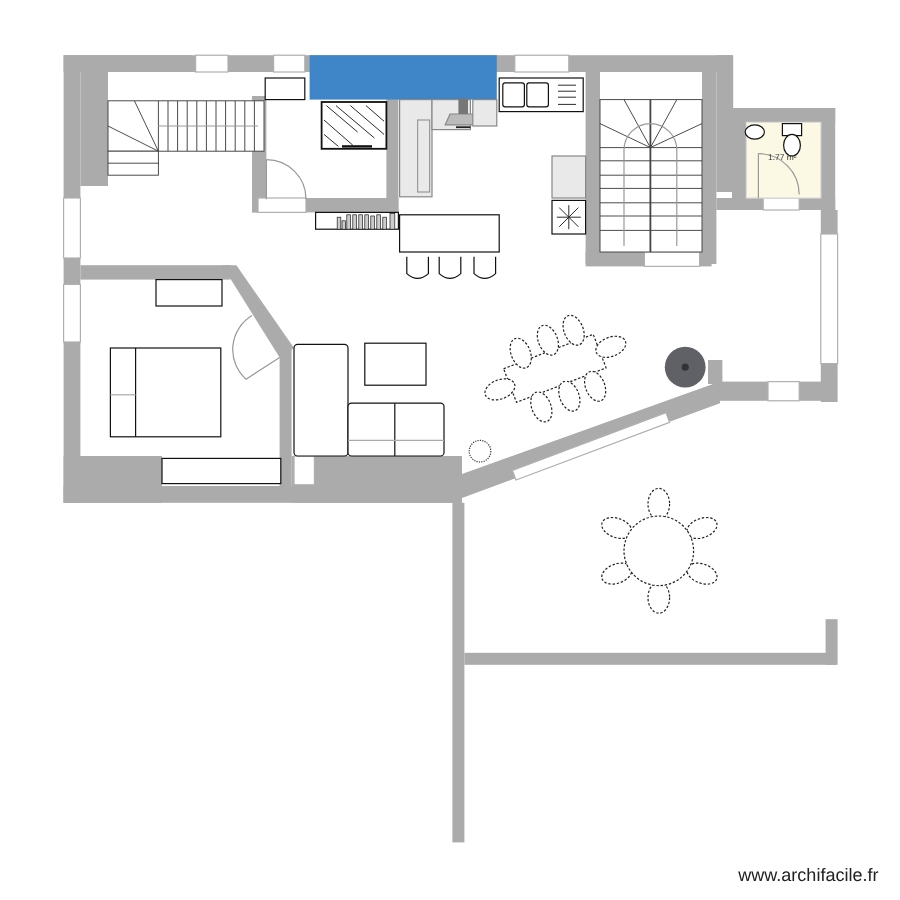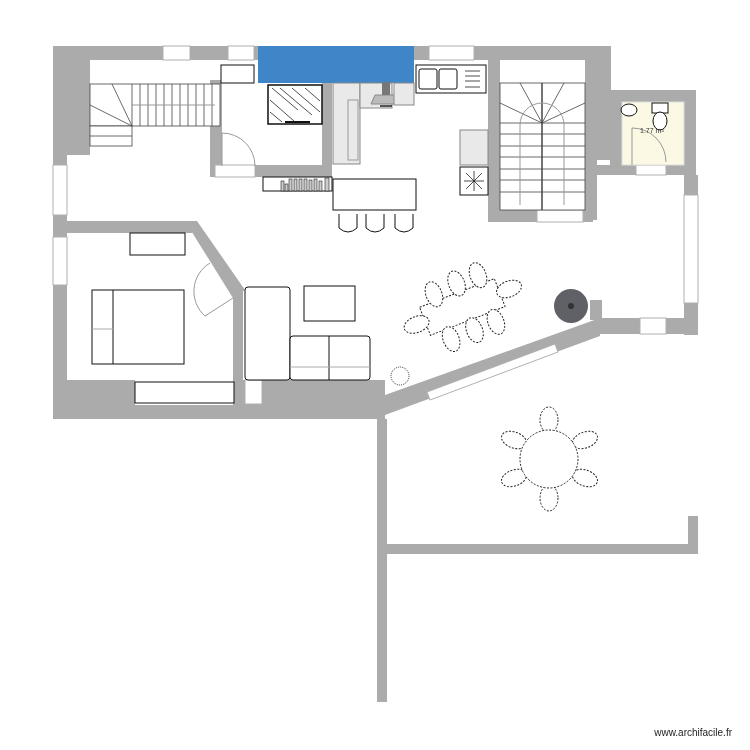--- a/index.html
+++ b/index.html
@@ -5,21 +5,21 @@
   html, body { margin: 0; padding: 0; background: #ffffff; }
   body { width: 750px; height: 750px; position: relative; overflow: hidden; font-family: "Liberation Sans", sans-serif; }
   #plan { position: absolute; left: 0; top: 0; }
   .wall { fill: #ababab; }
   .win { fill: #ffffff; stroke: #b0b0b0; stroke-width: 1; }
   .furn { fill: #ffffff; stroke: #111; stroke-width: 1; }
   .furn-g { fill: #e9e9e9; stroke: #888; stroke-width: 1; }
   .thin { fill: none; stroke: #999; stroke-width: 1; }
   .dash { fill: #fff; stroke: #222; stroke-width: 1; stroke-dasharray: 2 1.5; }
   .stair { fill: #fff; stroke: #444; stroke-width: 0.8; }
-  .watermark { position: absolute; right: 18px; bottom: 12px; font-size: 10px; color: #222; }
+  .watermark { position: absolute; right: 18px; bottom: 12px; font-size: 15px; color: #222; }
   .room-label { font-size: 7px; fill: #333; }
 </style>
 </head>
 <body>
 
 <svg id="plan" width="750" height="750" viewBox="0 0 750 750">
 
   <g>
 
     <rect class="wall" x="53" y="46" width="557" height="14"></rect>

